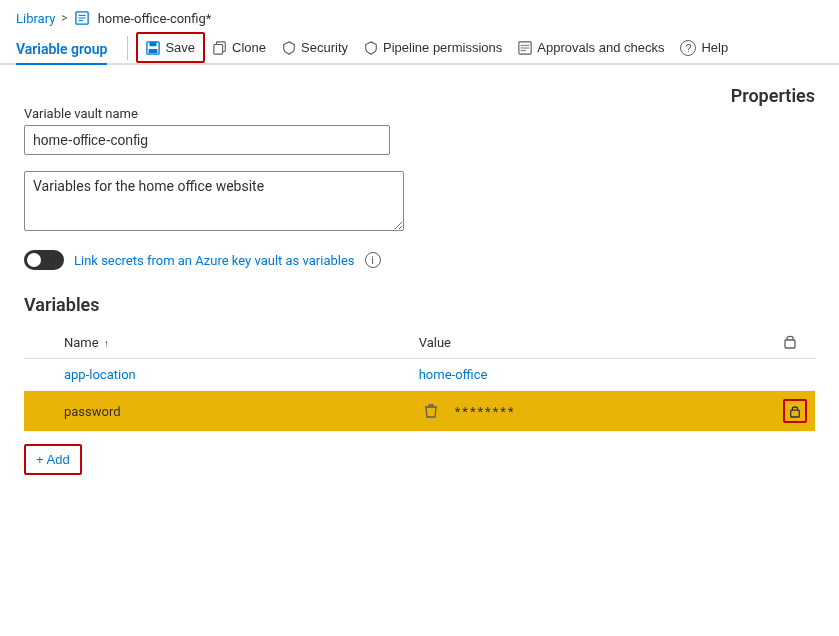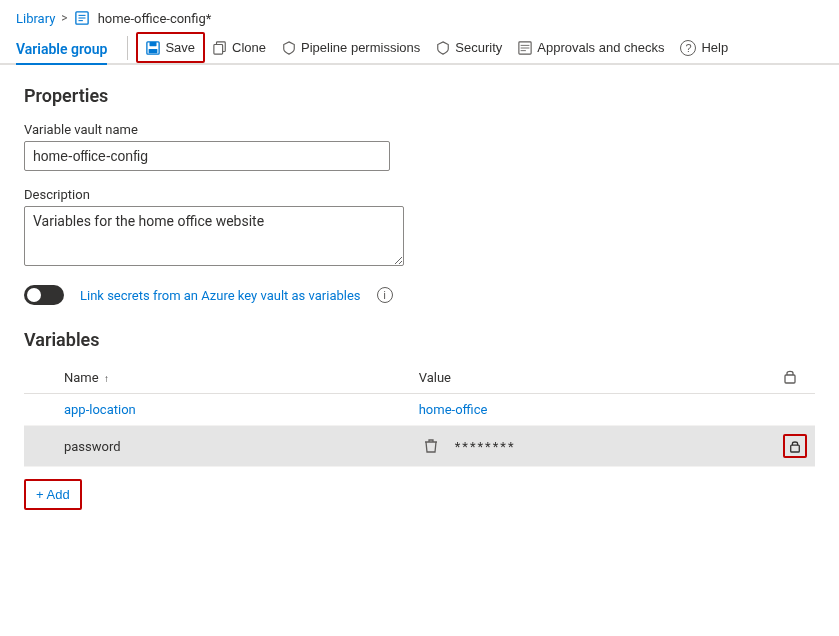--- a/index.html
+++ b/index.html
@@ -97,21 +97,21 @@
     
     .main-content {
       padding: 20px 24px;
     }
 
     
     .section-title {
       font-size: 18px;
       font-weight: 600;
       color: #323130;
-      margin-bottom: 16px;
+      text-align: right;
     }
     .form-group {
       margin-bottom: 16px;
     }
     .form-label {
       display: block;
       font-size: 13px;
       color: #323130;
       margin-bottom: 4px;
     }
@@ -134,21 +134,21 @@
       color: #323130;
       resize: vertical;
       outline: none;
       font-family: inherit;
     }
 
     
     .toggle-row {
       display: flex;
       align-items: center;
-      gap: 16px;
+      gap: 10px;
       margin-bottom: 24px;
       margin-top: 8px;
     }
     .toggle-switch {
       position: relative;
       width: 40px;
       height: 20px;
       cursor: pointer;
     }
     .toggle-track {
@@ -231,21 +231,21 @@
     .th-lock {
       text-align: center;
       width: 40px;
     }
     .sort-arrow {
       font-size: 10px;
       margin-left: 2px;
       color: #323130;
     }
     .password-row td {
-      background: #e5e5e5;
+      background: #eab308;
     }
     .lock-icon-btn {
       display: inline-flex;
       align-items: center;
       justify-content: center;
       width: 24px;
       height: 24px;
       border: 2px solid #c00000;
       border-radius: 2px;
       cursor: pointer;
@@ -319,30 +319,30 @@
     </span>
     <span>Clone</span>
   </button>
 
   <button class="toolbar-btn">
     <span class="btn-icon">
       <svg width="14" height="14" viewBox="0 0 16 16" fill="none">
         <path d="M8 1 L14 4 L14 9 C14 12 8 15 8 15 C8 15 2 12 2 9 L2 4 Z" stroke="#605e5c" stroke-width="1.3" fill="none"></path>
       </svg>
     </span>
-    <span>Pipeline permissions</span>
+    <span>Security</span>
   </button>
 
   <button class="toolbar-btn">
     <span class="btn-icon">
       <svg width="14" height="14" viewBox="0 0 16 16" fill="none">
         <path d="M8 1 L14 4 L14 9 C14 12 8 15 8 15 C8 15 2 12 2 9 L2 4 Z" stroke="#605e5c" stroke-width="1.3" fill="none"></path>
       </svg>
     </span>
-    <span>Security</span>
+    <span>Pipeline permissions</span>
   </button>
 
   <button class="toolbar-btn">
     <span class="btn-icon">
       <svg width="14" height="14" viewBox="0 0 16 16" fill="none">
         <rect x="1" y="1" width="14" height="14" rx="1" stroke="#605e5c" stroke-width="1.3" fill="none"></rect>
         <line x1="3" y1="5" x2="13" y2="5" stroke="#605e5c" stroke-width="1"></line>
         <line x1="3" y1="8" x2="13" y2="8" stroke="#605e5c" stroke-width="1"></line>
         <line x1="3" y1="11" x2="9" y2="11" stroke="#605e5c" stroke-width="1"></line>
       </svg>
@@ -360,21 +360,20 @@
 
   <div class="form-group">
     <h2 class="section-title">Properties</h2>
 
     <div class="form-group">
       <label class="form-label">Variable vault name</label>
       <input type="text" class="form-input" value="home-office-config" style="">
     </div>
 
     <div class="form-group">
-      <label class="form-label">Description</label>
       <textarea class="form-textarea" style="">Variables for the home office website</textarea>
     </div>
   </div>
 
   <div class="toggle-row">
     <div class="toggle-switch">
       <div class="toggle-track"></div>
       <div class="toggle-thumb"></div>
     </div>
     <span class="toggle-label">Link secrets from an Azure key vault as variables</span>

